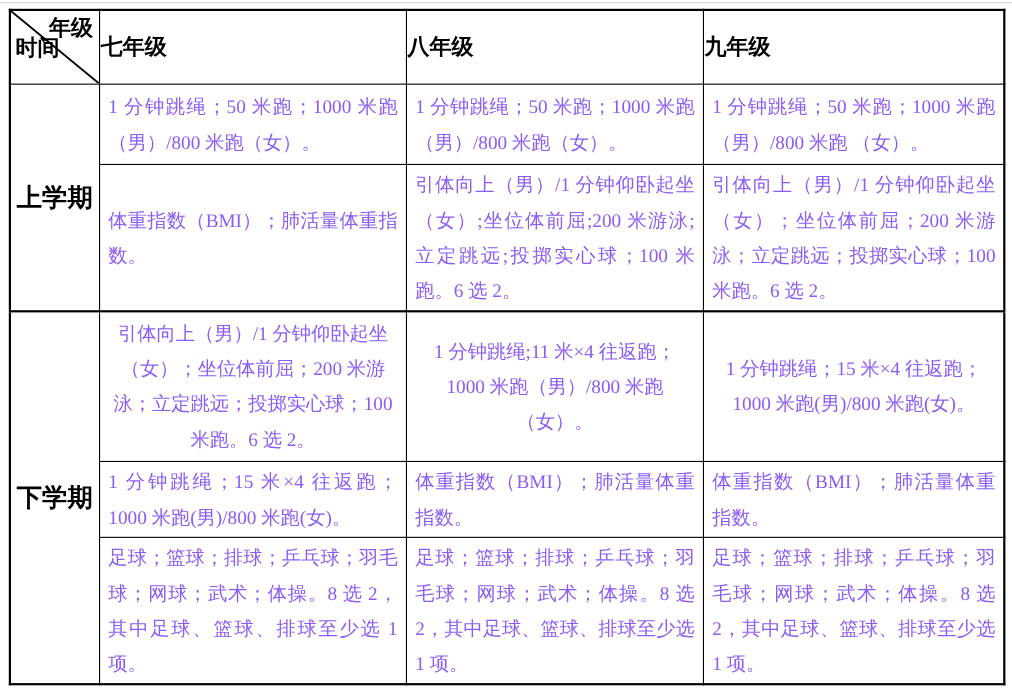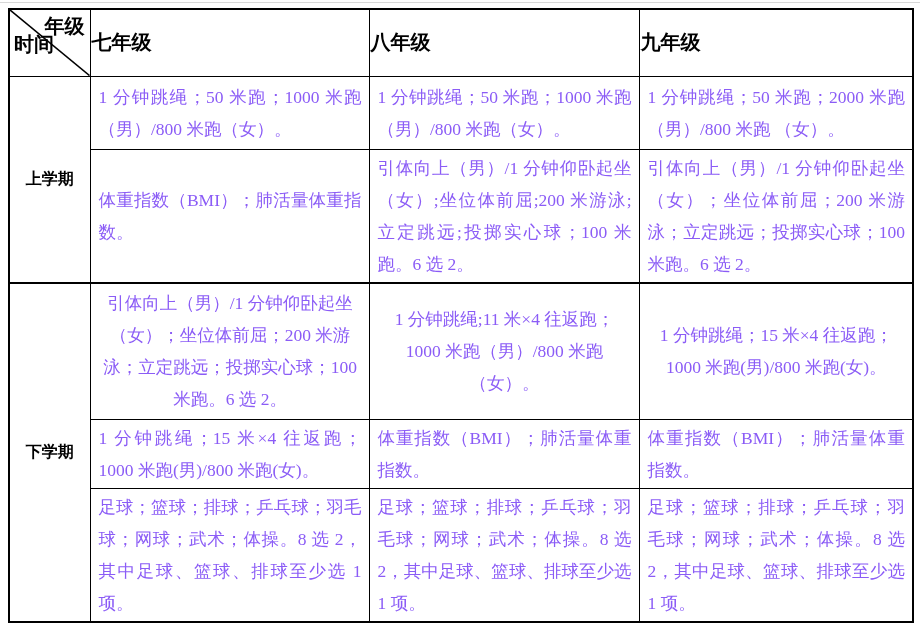--- a/index.html
+++ b/index.html
@@ -46,21 +46,21 @@
     padding: 2px 7px 2px 8px;
     text-align: justify;
   }
   .schedule th {
     font-family: "Liberation Sans", "DejaVu Sans", sans-serif;
     font-weight: 700;
     color: #000;
     font-size: 20px;
   }
   th.col-head { text-align: left; }
-  th.row-label { text-align: center; font-size: 16px; }
+  th.row-label { text-align: center; font-size: 23px; }
   
   tr.hr  { height: 67px; }
   tr.r1  { height: 73px; }
   tr.r2  { height: 130px; }
   tr.r3  { height: 137px; }
   tr.r4  { height: 68px; }
   tr.r5  { height: 124px; margin-left: 34px; }
   
   th.corner {
     position: relative;
@@ -111,21 +111,21 @@
     </th>
     <th class="col-head">七年级</th>
     <th class="col-head">八年级</th>
     <th class="col-head">九年级</th>
   </tr>
 
   <tr class="r1">
     <th class="row-label" rowspan="2">上学期</th>
     <td>1 分钟跳绳；50 米跑；1000 米跑（男）/800 米跑（女）。</td>
     <td>1 分钟跳绳；50 米跑；1000 米跑（男）/800 米跑（女）。</td>
-    <td>1 分钟跳绳；50 米跑；2000 米跑（男）/800 米跑 （女）。</td>
+    <td>1 分钟跳绳；50 米跑；1000 米跑（男）/800 米跑 （女）。</td>
   </tr>
 
   <tr class="r2">
     <td>体重指数（BMI）；肺活量体重指数。</td>
     <td>引体向上（男）/1 分钟仰卧起坐（女）;坐位体前屈;200 米游泳;立定跳远;投掷实心球；100 米跑。6 选 2。</td>
     <td>引体向上（男）/1 分钟仰卧起坐（女）；坐位体前屈；200 米游泳；立定跳远；投掷实心球；100 米跑。6 选 2。</td>
   </tr>
 
   <tr class="r3 section-start">
     <th class="row-label" rowspan="3">下学期</th>

